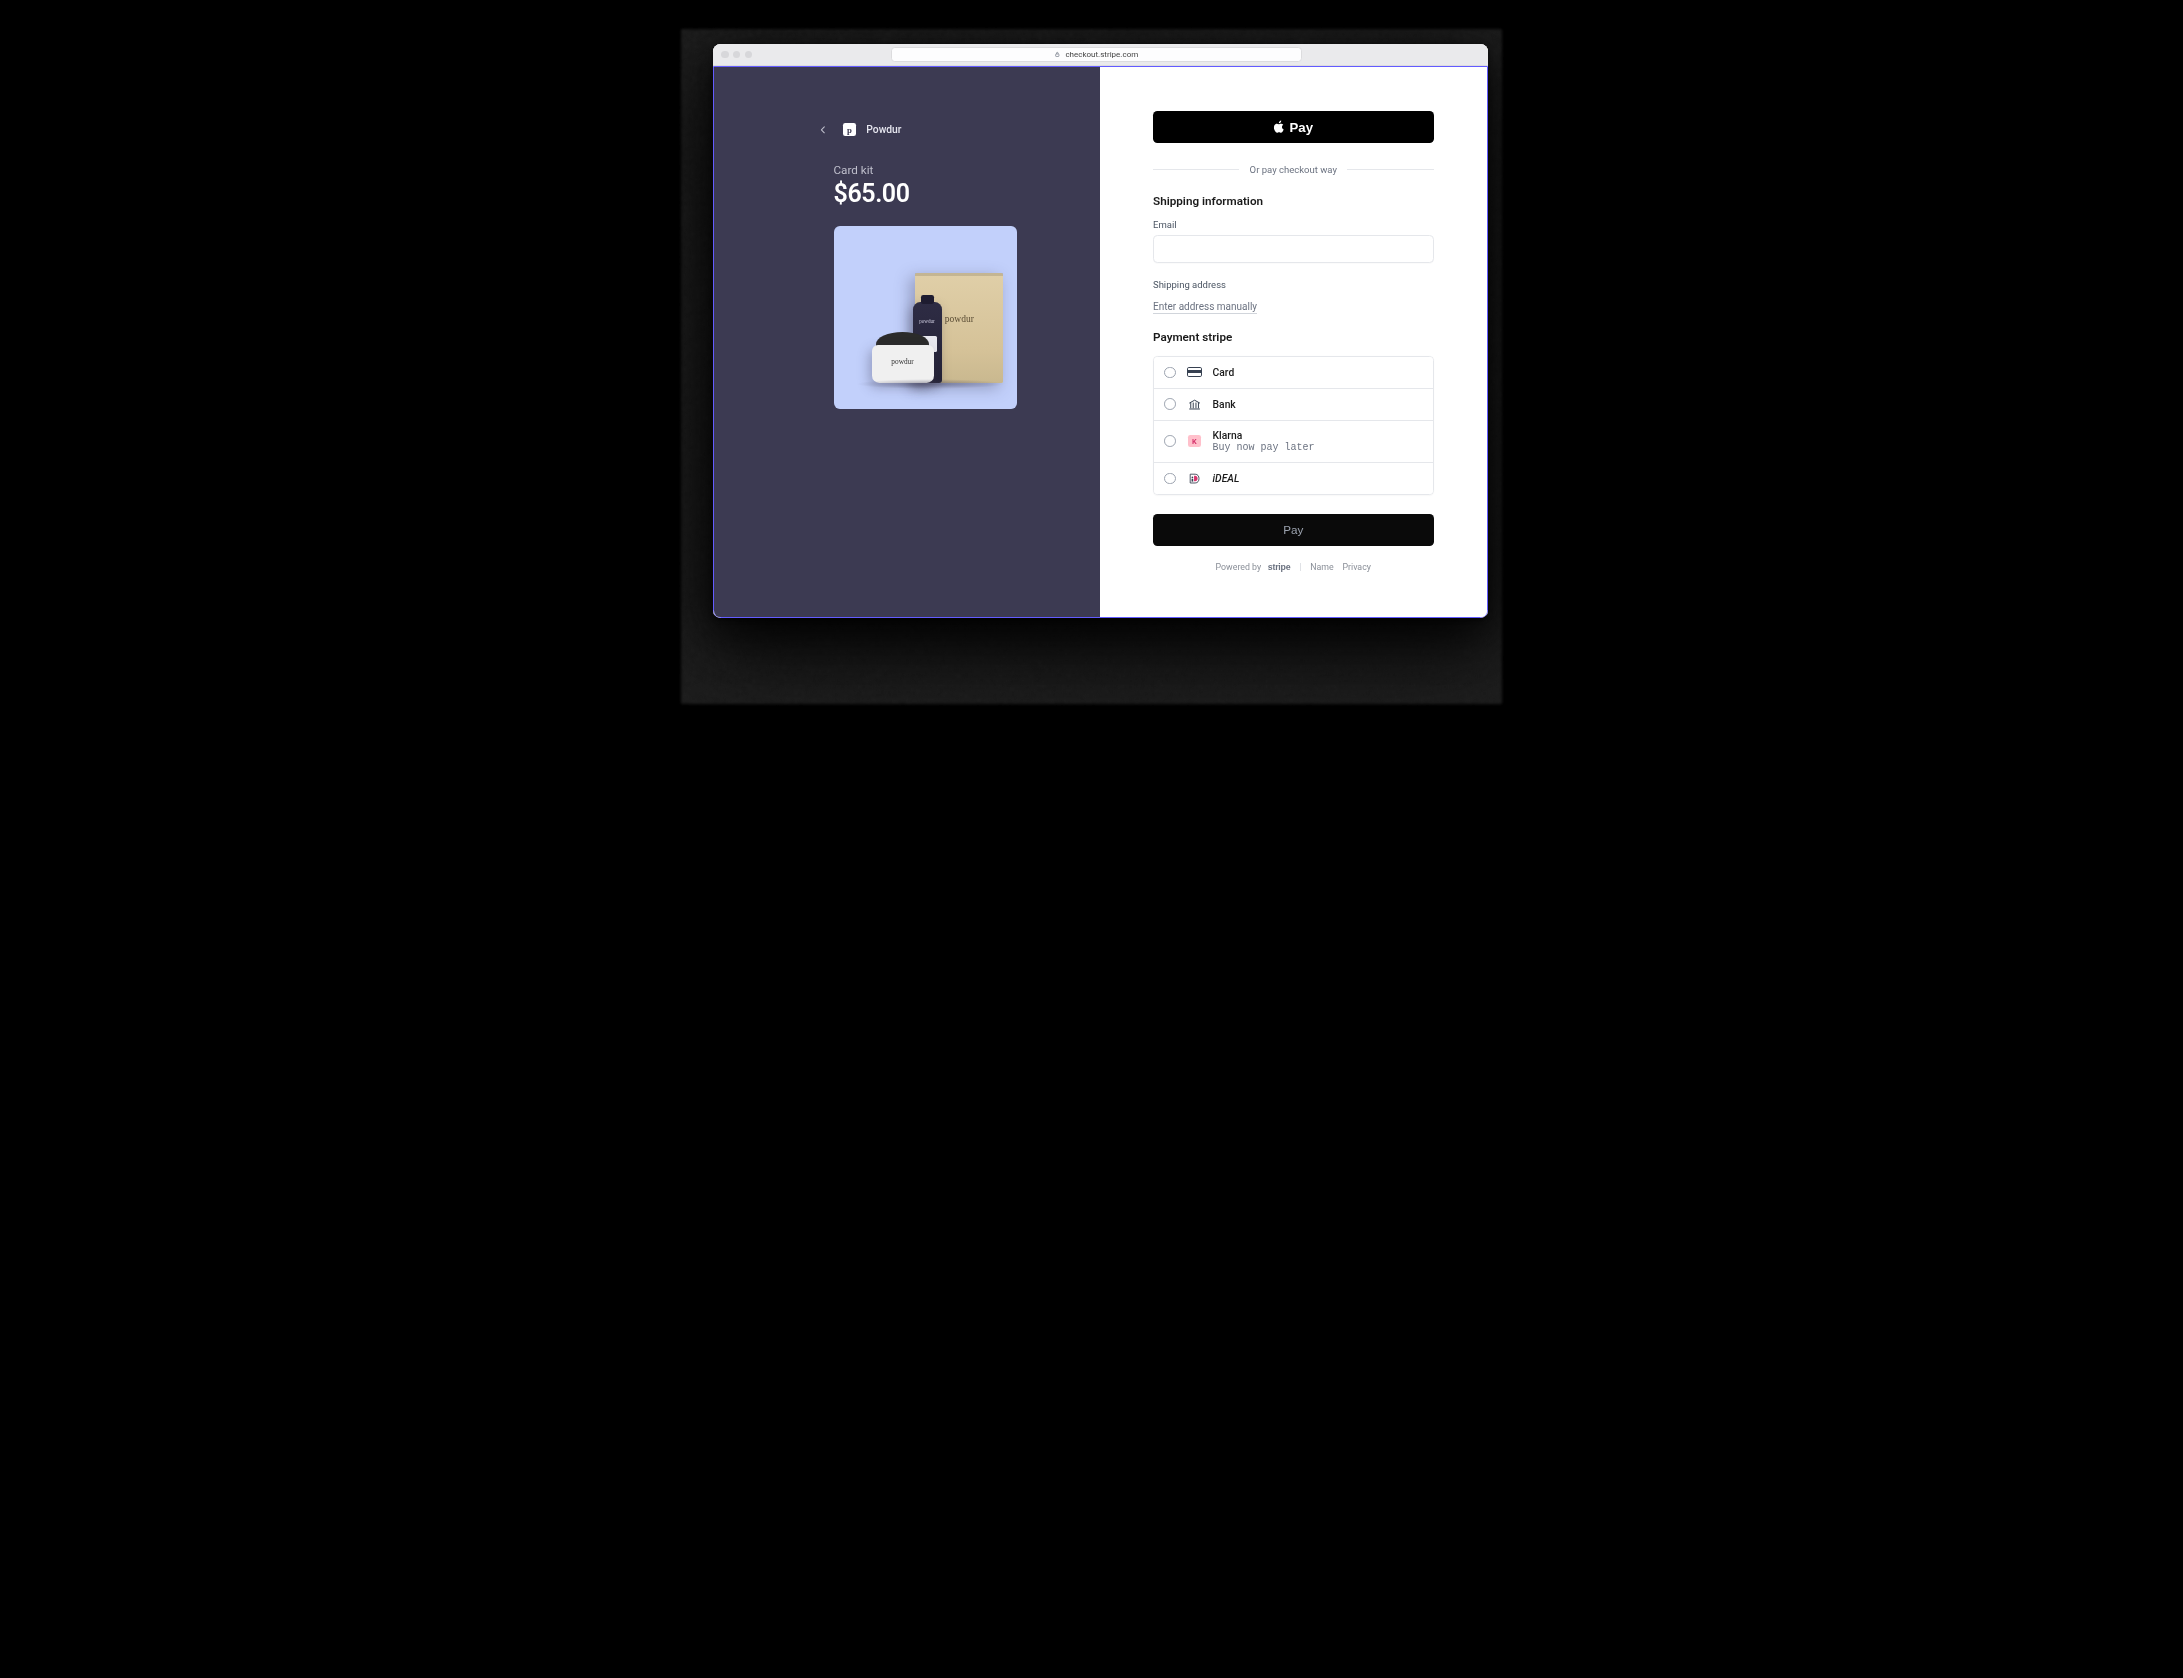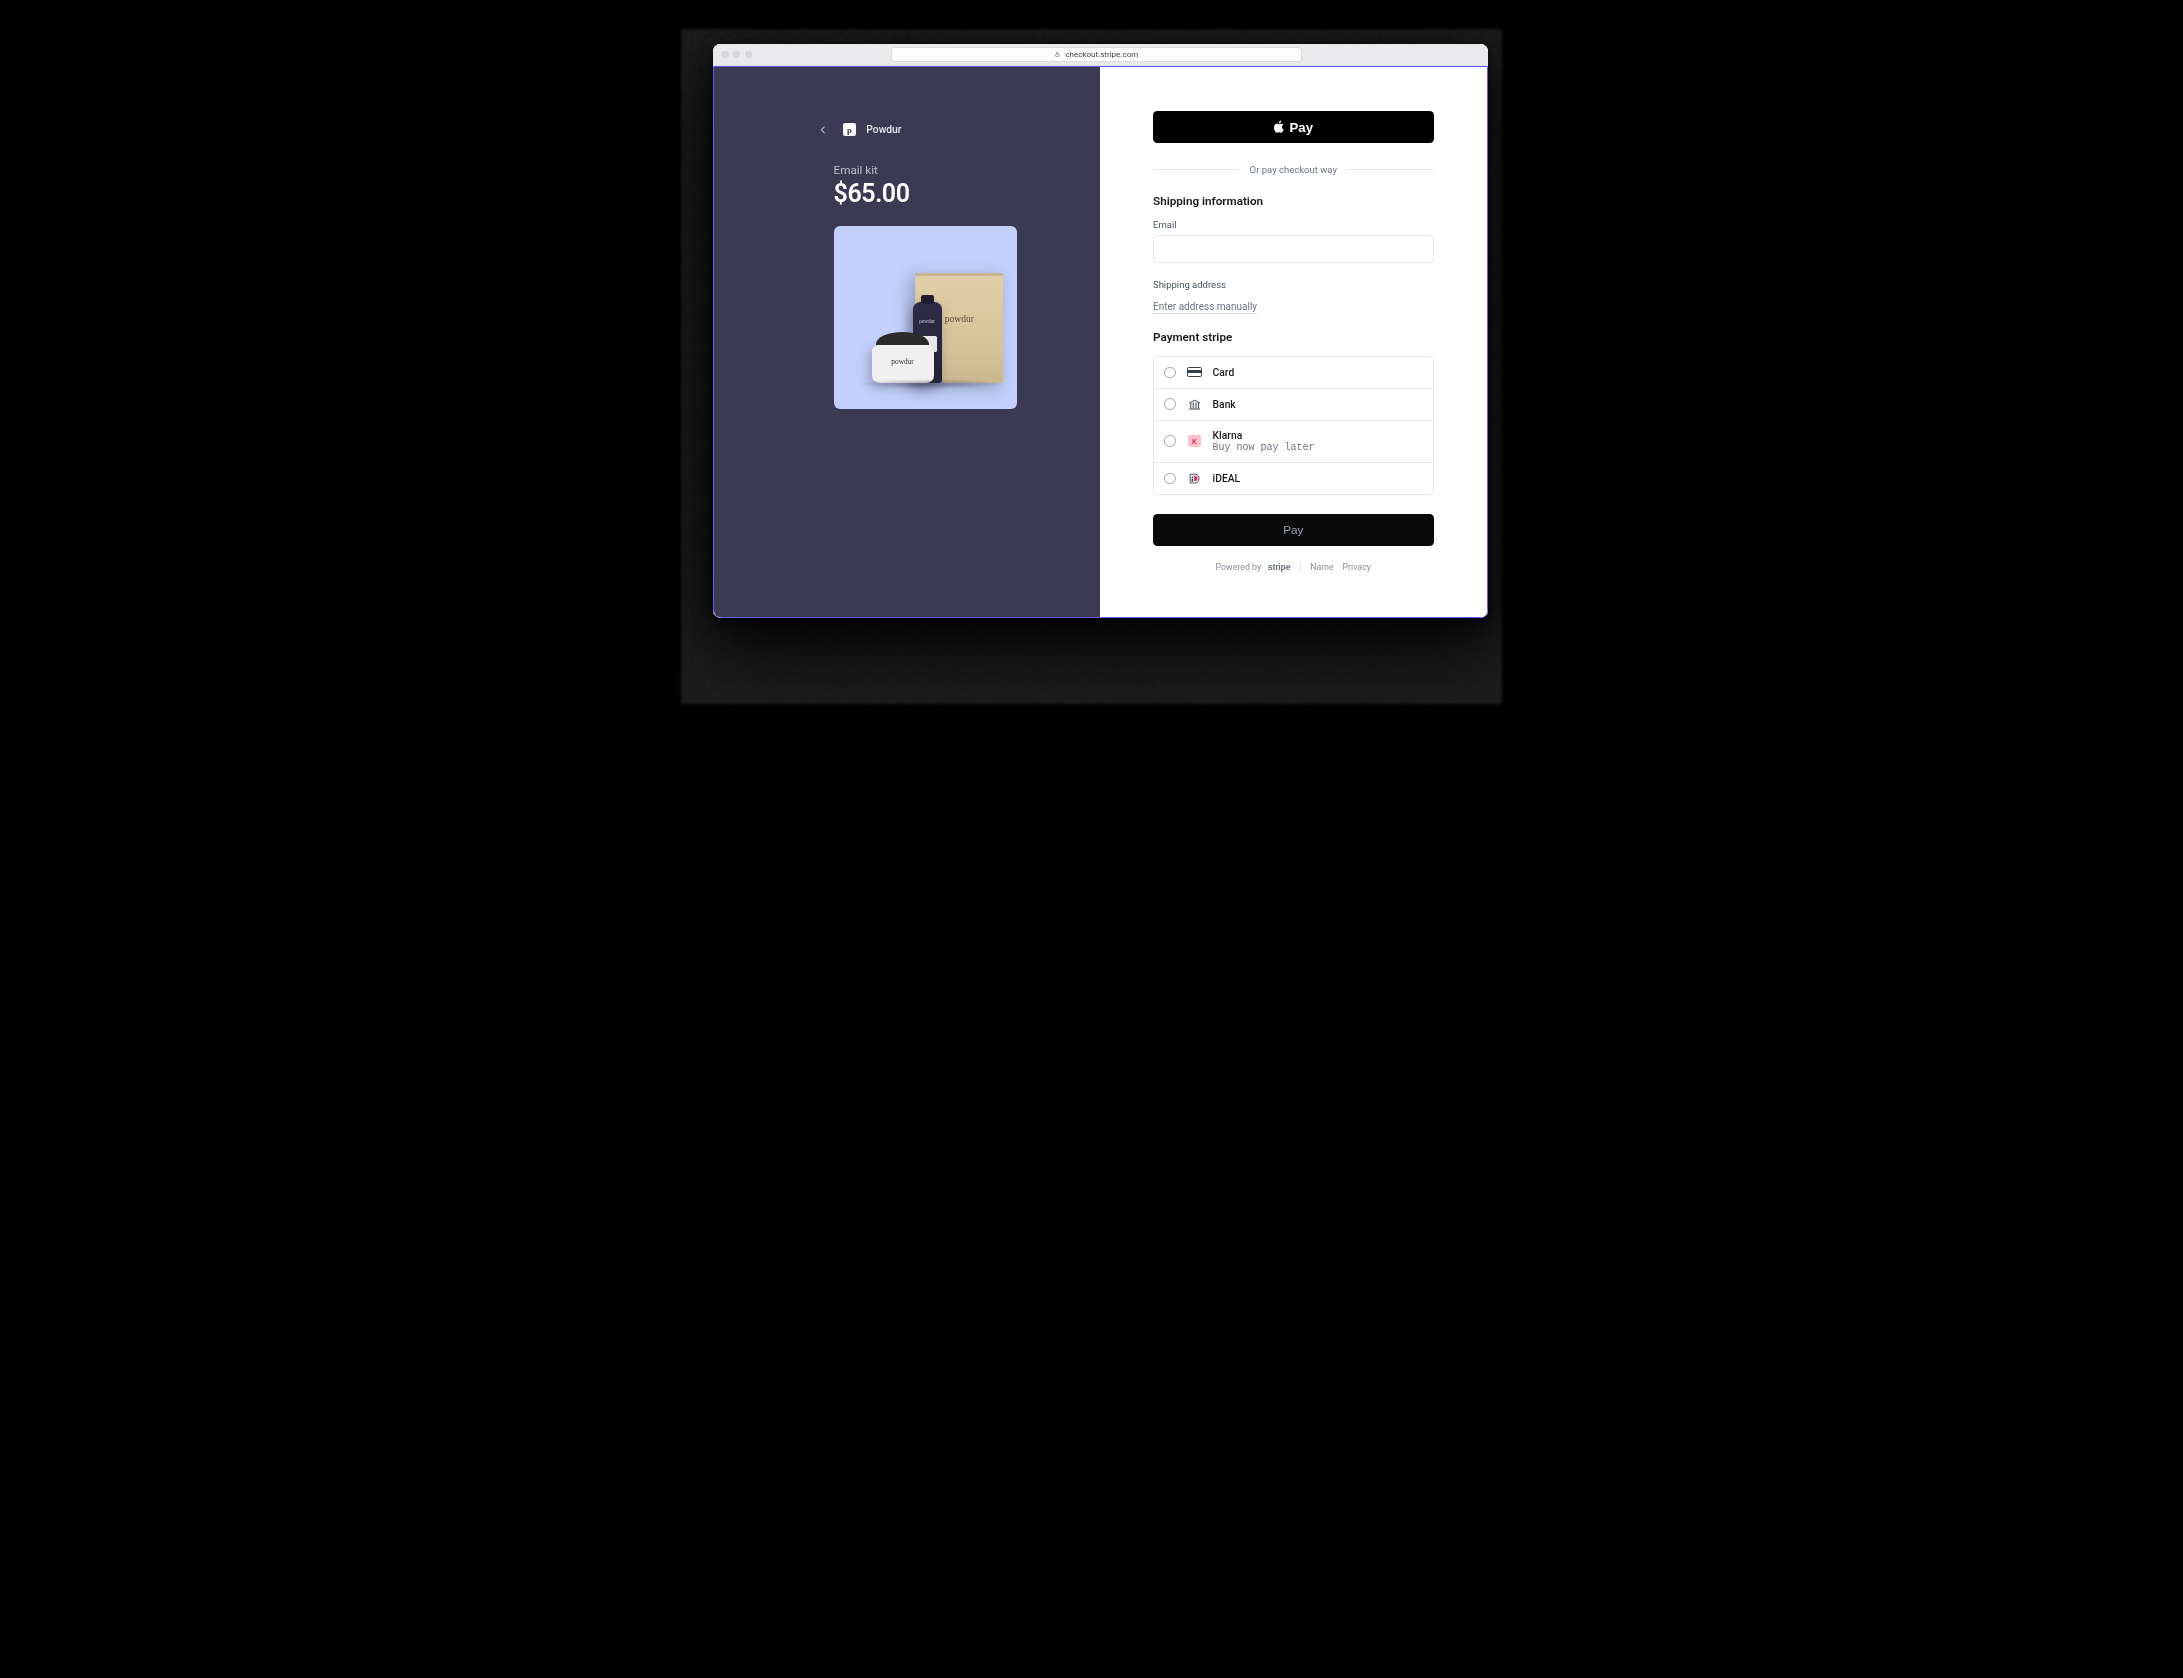--- a/index.html
+++ b/index.html
@@ -224,21 +224,21 @@
   .gap20{ height:16px; }
   .pm-list{
     border:0.7px solid #e5e7eb; border-radius:4.4px; overflow:hidden;
     box-shadow: 0 0.7px 1.5px rgba(0,0,0,0.03);
   }
   .pm-row{
     display:flex; align-items:center; gap:10.3px;
     padding: 8.8px 10.3px; border-bottom:0.7px solid #e5e7eb;
     cursor:pointer; background:#fff;
   }
-  .pm-row:last-child{ border-bottom:none; }
+  .pm-row:last-child{ border-bottom:none;font-style:italic; }
   .radio{
     width:11.7px; height:11.7px; border-radius:50%;
     border:1.1px solid #9ca3af; flex-shrink:0;
   }
   .pm-icon{
     width:16px; height:13.2px; display:flex; align-items:center; justify-content:center;
     font-size:9.5px; flex-shrink:0;
   }
   .card-icon{
     width:14.7px; height:10.3px; border:1.1px solid #374151; border-radius:1.8px; position:relative;
@@ -313,21 +313,21 @@
         <div class="merchant-row">
           <span class="back-arrow">
             <svg viewBox="0 0 24 24" width="11.7" height="11.7" fill="none" stroke="currentColor" stroke-width="2.2" stroke-linecap="round" stroke-linejoin="round">
                 <path d="M15 6l-6 6 6 6"></path>
               </svg>
           </span>
           <span class="merchant-mark">p</span>
           <span class="merchant-name">Powdur</span>
         </div>
         <div class="product-block">
-          <div class="product-title">Email kit</div>
+          <div class="product-title">Card kit</div>
           <div class="product-price">$65.00</div>
           <div class="product-image">
             <div class="box">
               <div class="box-label">powdur</div>
             </div>
             <div class="tube">
               <div class="tube-label">powdur</div>
               <div class="tube-sub"></div>
             </div>
             <div class="jar">

